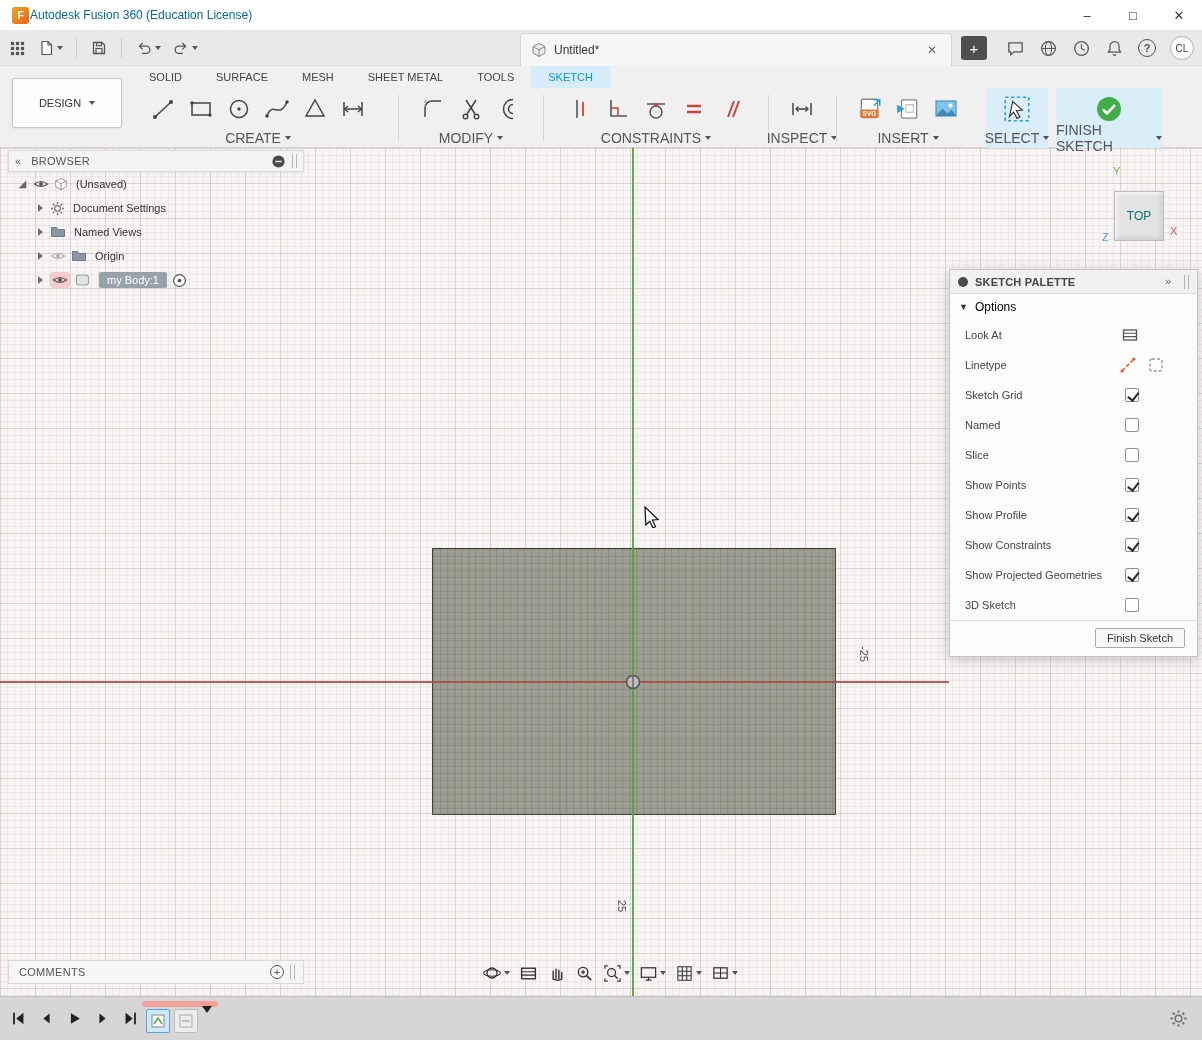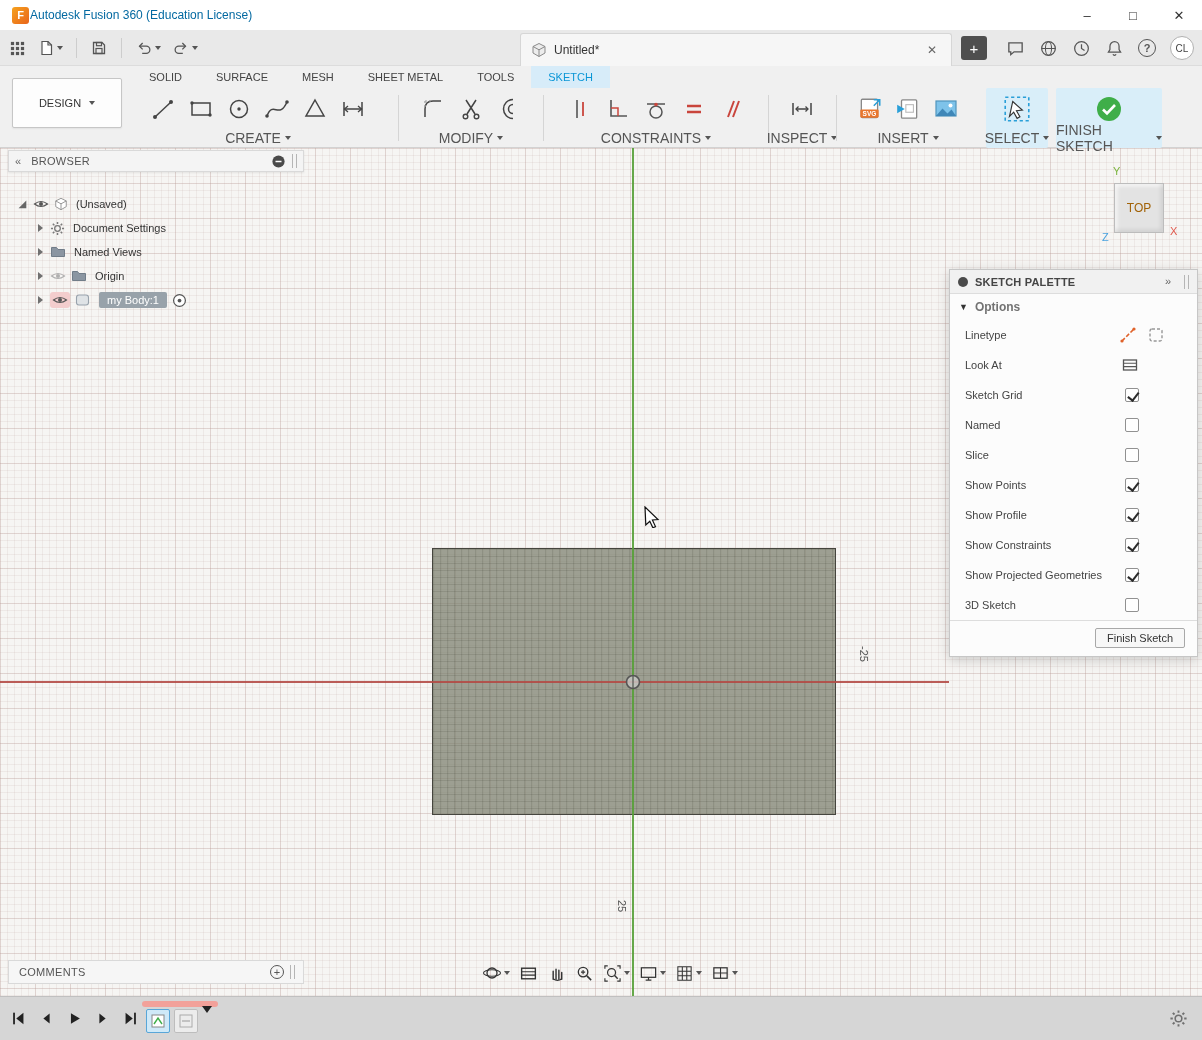--- a/index.html
+++ b/index.html
@@ -45,41 +45,41 @@
 .profile{position:absolute;left:432px;top:400px;width:404px;height:267px;background-color:rgba(122,126,108,.72);border:1.5px solid #45453e;background-image:linear-gradient(to right,rgba(50,50,42,.14) 1px,transparent 1px),linear-gradient(to bottom,rgba(50,50,42,.14) 1px,transparent 1px);background-size:7px 7px}
 .grid-label{position:absolute;writing-mode:vertical-rl;font-size:11px;color:#555;z-index:2}
 .origin-marker{position:absolute;left:624px;top:525px;z-index:3}
 .cursor{position:absolute;left:644px;top:358px;z-index:12}
 
 .browser{position:absolute;left:8px;top:150px;width:296px;z-index:6}
 .panel-header{height:22px;background:#f4f4f4;border:1px solid #d9d9d9;display:flex;align-items:center;padding:0 6px;box-shadow:0 1px 2px rgba(0,0,0,.08)}
 .panel-title{font-size:11px;color:#555;margin-left:10px;letter-spacing:.3px;flex:1}
 .chev{font-size:11px;color:#666;line-height:1}
 .grip{width:5px;height:14px;border-left:1px solid #b5b5b5;border-right:1px solid #b5b5b5;margin-left:6px}
-.tree{padding-top:20px}
+.tree{padding-top:0}
 .trow{height:24px;display:flex;align-items:center;gap:5px;padding-left:8px}
 .trow.indent{padding-left:30px}
 .tcaret{width:0;height:0;border-top:4px solid transparent;border-bottom:4px solid transparent;border-left:5px solid #707070;margin-right:2px}
 .tlabel{font-size:11px;color:#333;margin-left:3px}
 .sel-chip{background:#98a2aa;color:#fff;padding:2px 8px;border-radius:2px}
 .eye-hl{background:#f3cdcd;border-radius:3px;padding:2px;display:flex}
 
 .viewcube{position:absolute;left:1098px;top:163px;width:95px;height:88px;z-index:5}
-.vc-face{position:absolute;left:16px;top:20px;width:50px;height:50px;background:#e3e3e3;border:1px solid #bcbcbc;display:flex;align-items:center;justify-content:center;font-size:12px;color:#a16207;box-shadow:inset -2px -2px 4px rgba(0,0,0,.1),inset 2px 2px 4px rgba(255,255,255,.8)}
+.vc-face{position:absolute;left:16px;top:28px;width:50px;height:50px;background:#e3e3e3;border:1px solid #bcbcbc;display:flex;align-items:center;justify-content:center;font-size:12px;color:#0f766e;box-shadow:inset -2px -2px 4px rgba(0,0,0,.1),inset 2px 2px 4px rgba(255,255,255,.8)}
 .vc-y{position:absolute;left:15px;top:2px;color:#7cb43e;font-size:11px}
 .vc-x{position:absolute;left:72px;top:62px;color:#e05a4e;font-size:11px}
 .vc-z{position:absolute;left:4px;top:68px;color:#4aa3df;font-size:11px}
 
 .palette{position:absolute;left:949px;top:269px;width:249px;background:#fcfcfc;border:1px solid #c6c6c6;box-shadow:0 3px 12px rgba(0,0,0,.18);z-index:7}
 .pal-header{height:24px;background:#f1f1f1;border-bottom:1px solid #ddd;display:flex;align-items:center;padding:0 8px;gap:7px}
 .dock-dot{width:10px;height:10px;border-radius:50%;background:#4a4a4a;display:flex;align-items:center;justify-content:center;color:#4a4a4a;font-size:8px;overflow:hidden}
 .pal-title{font-size:11px;color:#444;font-weight:bold;letter-spacing:.2px;flex:1}
 .pal-section{height:26px;display:flex;align-items:center;gap:7px;padding:0 9px}
 .sec-arrow{font-size:9px;color:#333}
-.sec-label{font-size:12px;color:#737373;font-weight:bold}
+.sec-label{font-size:12px;color:#000000;font-weight:normal}
 .prow{height:30px;display:flex;align-items:center;padding-left:15px}
 .prow-label{font-size:11px;color:#444}
 .prow-ctrl{margin-left:auto;display:flex;align-items:center;gap:10px;margin-right:58px}
 .prow-ctrl.wide{margin-right:32px}
 .checkbox{position:relative;width:14px;height:14px;border:1px solid #919191;background:#fff;border-radius:2px}
 .checkbox.checked::after{content:"";position:absolute;left:3.5px;top:.5px;width:5px;height:8.5px;border-right:2px solid #2b2b2b;border-bottom:2px solid #2b2b2b;transform:rotate(38deg)}
 .pal-footer{border-top:1px solid #ddd;height:36px;position:relative}
 .finish-btn{position:absolute;right:12px;top:7px;padding:3px 11px;font-size:11px;color:#333;background:#f7f7f7;border:1px solid #a8a8a8;border-radius:2px}
 
 .comments{position:absolute;left:8px;top:960px;width:296px;height:24px;background:#f6f6f6;border:1px solid #d9d9d9;display:flex;align-items:center;padding:0 8px;z-index:6}
@@ -517,38 +517,38 @@
       <span class="pal-title">SKETCH PALETTE</span>
       <span class="chev">»</span>
       <span class="grip"></span>
     </div>
     <div class="pal-section">
       <span class="sec-arrow">▼</span>
       <span class="sec-label">Options</span>
     </div>
 
     <div class="prow">
+      <span class="prow-label">Look At</span>
+      <span class="prow-ctrl">
+        <svg width="18" height="18" viewBox="0 0 18 18">
+            <rect x="2.5" y="4" width="13" height="10" fill="none" stroke="#555" stroke-width="1.3"></rect>
+            <path d="M2.5 7.3 h13 M2.5 10.6 h13" stroke="#555" stroke-width="1.1"></path>
+          </svg>
+      </span>
+    </div>
+    <div class="prow">
       <span class="prow-label">Linetype</span>
       <span class="prow-ctrl wide">
         <svg width="18" height="18" viewBox="0 0 18 18">
             <path d="M3 15 L15 3" stroke="#e0622a" stroke-width="1.6" stroke-dasharray="4 2" fill="none"></path>
             <circle cx="3" cy="15" r="1.6" fill="#e0622a"></circle>
             <circle cx="15" cy="3" r="1.6" fill="#e0622a"></circle>
           </svg>
         <svg width="18" height="18" viewBox="0 0 18 18">
             <rect x="3" y="3" width="12" height="12" rx="2" fill="none" stroke="#979797" stroke-width="1.4" stroke-dasharray="3 2"></rect>
-          </svg>
-      </span>
-    </div>
-    <div class="prow">
-      <span class="prow-label">Look At</span>
-      <span class="prow-ctrl">
-        <svg width="18" height="18" viewBox="0 0 18 18">
-            <rect x="2.5" y="4" width="13" height="10" fill="none" stroke="#555" stroke-width="1.3"></rect>
-            <path d="M2.5 7.3 h13 M2.5 10.6 h13" stroke="#555" stroke-width="1.1"></path>
           </svg>
       </span>
     </div>
     <div class="prow">
       <span class="prow-label">Sketch Grid</span>
       <span class="prow-ctrl">
           <span class="checkbox checked"></span>
         </span>
     </div>
     <div class="prow">

